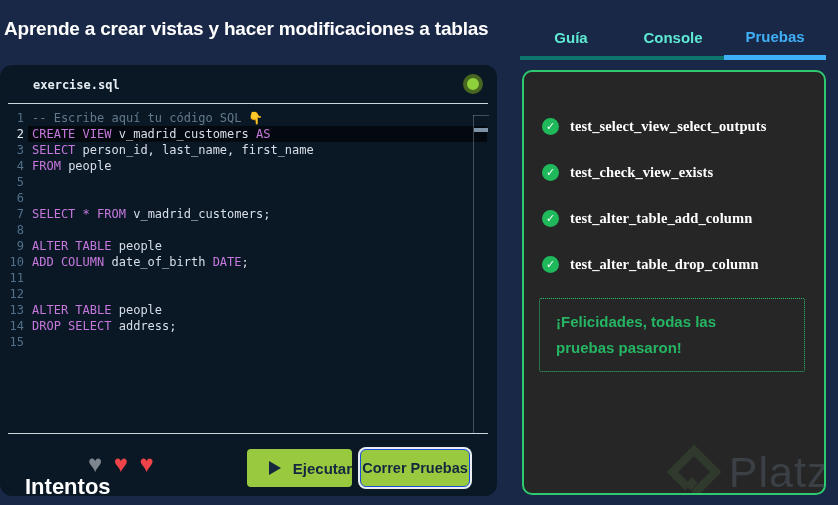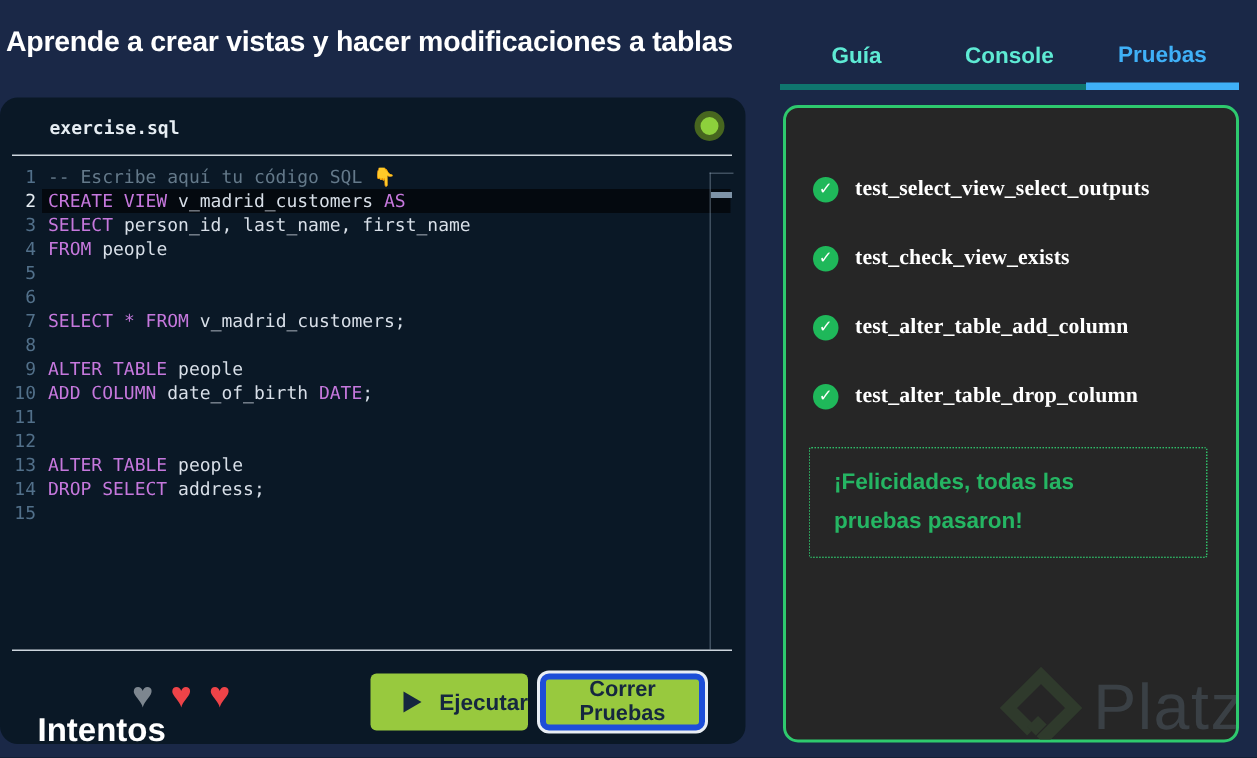--- a/index.html
+++ b/index.html
@@ -69,21 +69,21 @@
   }
   .play-icon {
     width:0; height:0;
     border-left:12px solid #15273f;
     border-top:7px solid transparent;
     border-bottom:7px solid transparent;
   }
   .btn-label { font-size:15px; font-weight:bold; color:#15273f; font-family:"Liberation Sans",sans-serif; }
   .test-button {
     position:absolute; left:360px; top:384px; width:110px; height:38px;
-    background:#98c93e; border:4px solid #1d4ed8; border-radius:6px;
+    background:#98c93e; border:1px solid #1d4ed8; border-radius:6px;
     box-shadow:0 0 0 2px #e9eef4;
     display:flex; align-items:center; justify-content:center;
     cursor:pointer;
   }
   .test-button .btn-label { font-size:14.5px; }
   
   .tabs { position:absolute; left:520px; top:18px; width:306px; height:42px; display:flex; }
   .tab {
     flex:1; display:flex; align-items:center; justify-content:center;
     font-size:15px; font-weight:bold; color:#5eead4;

